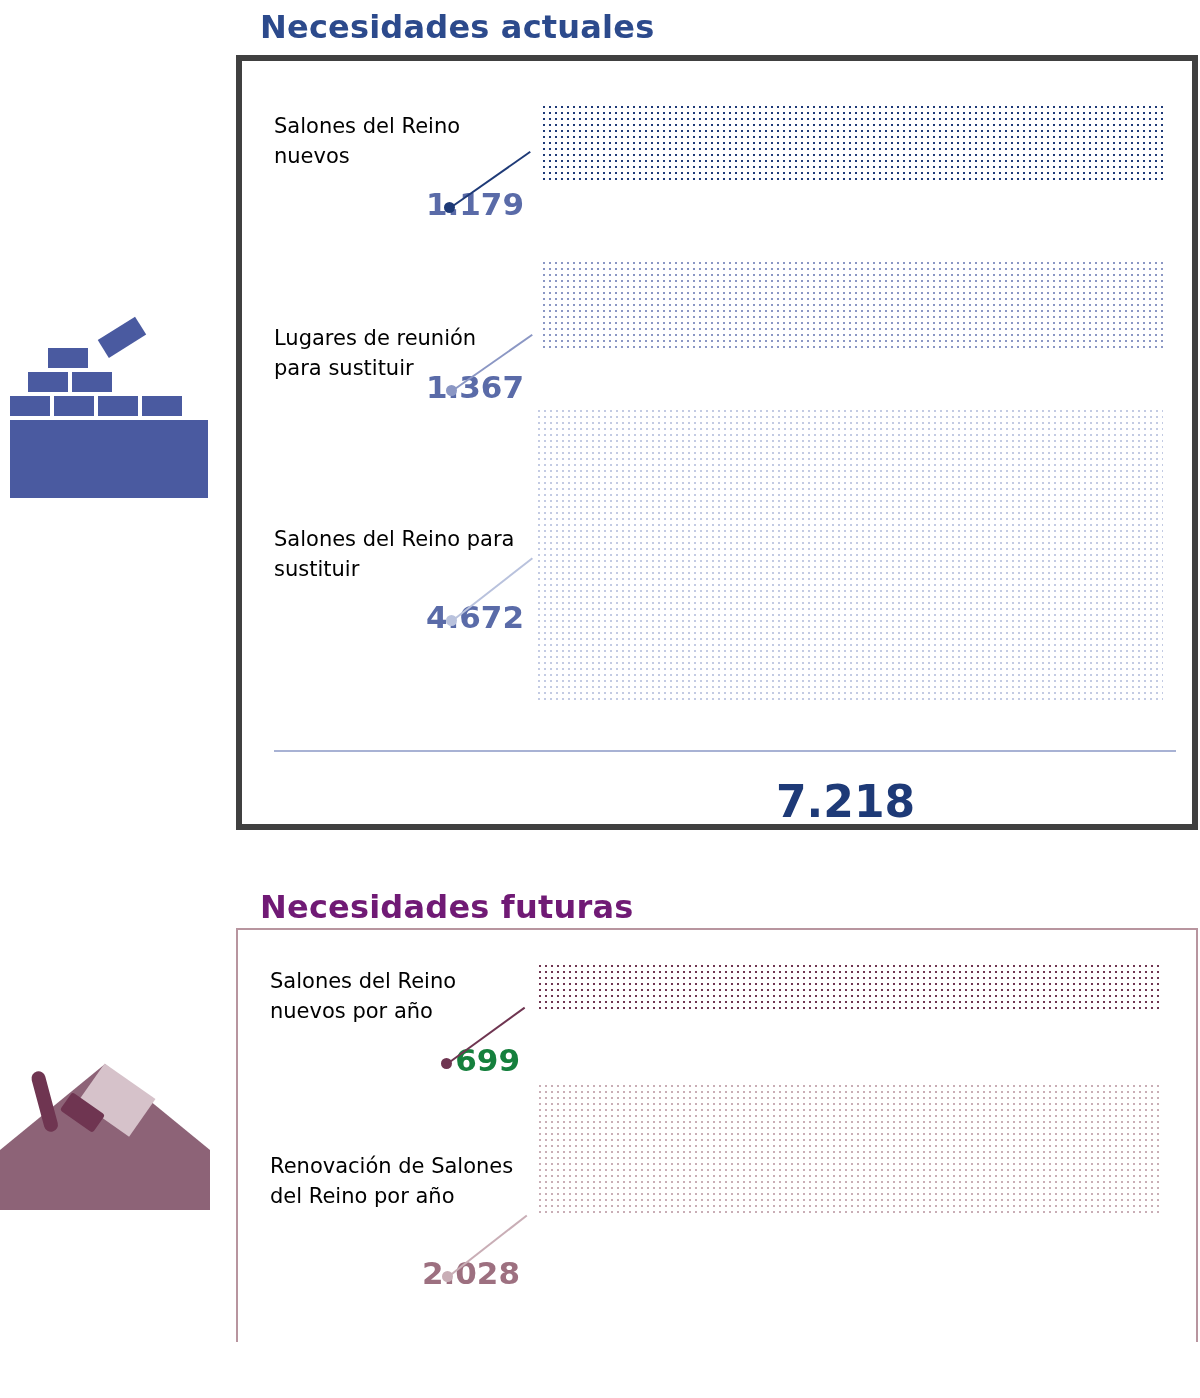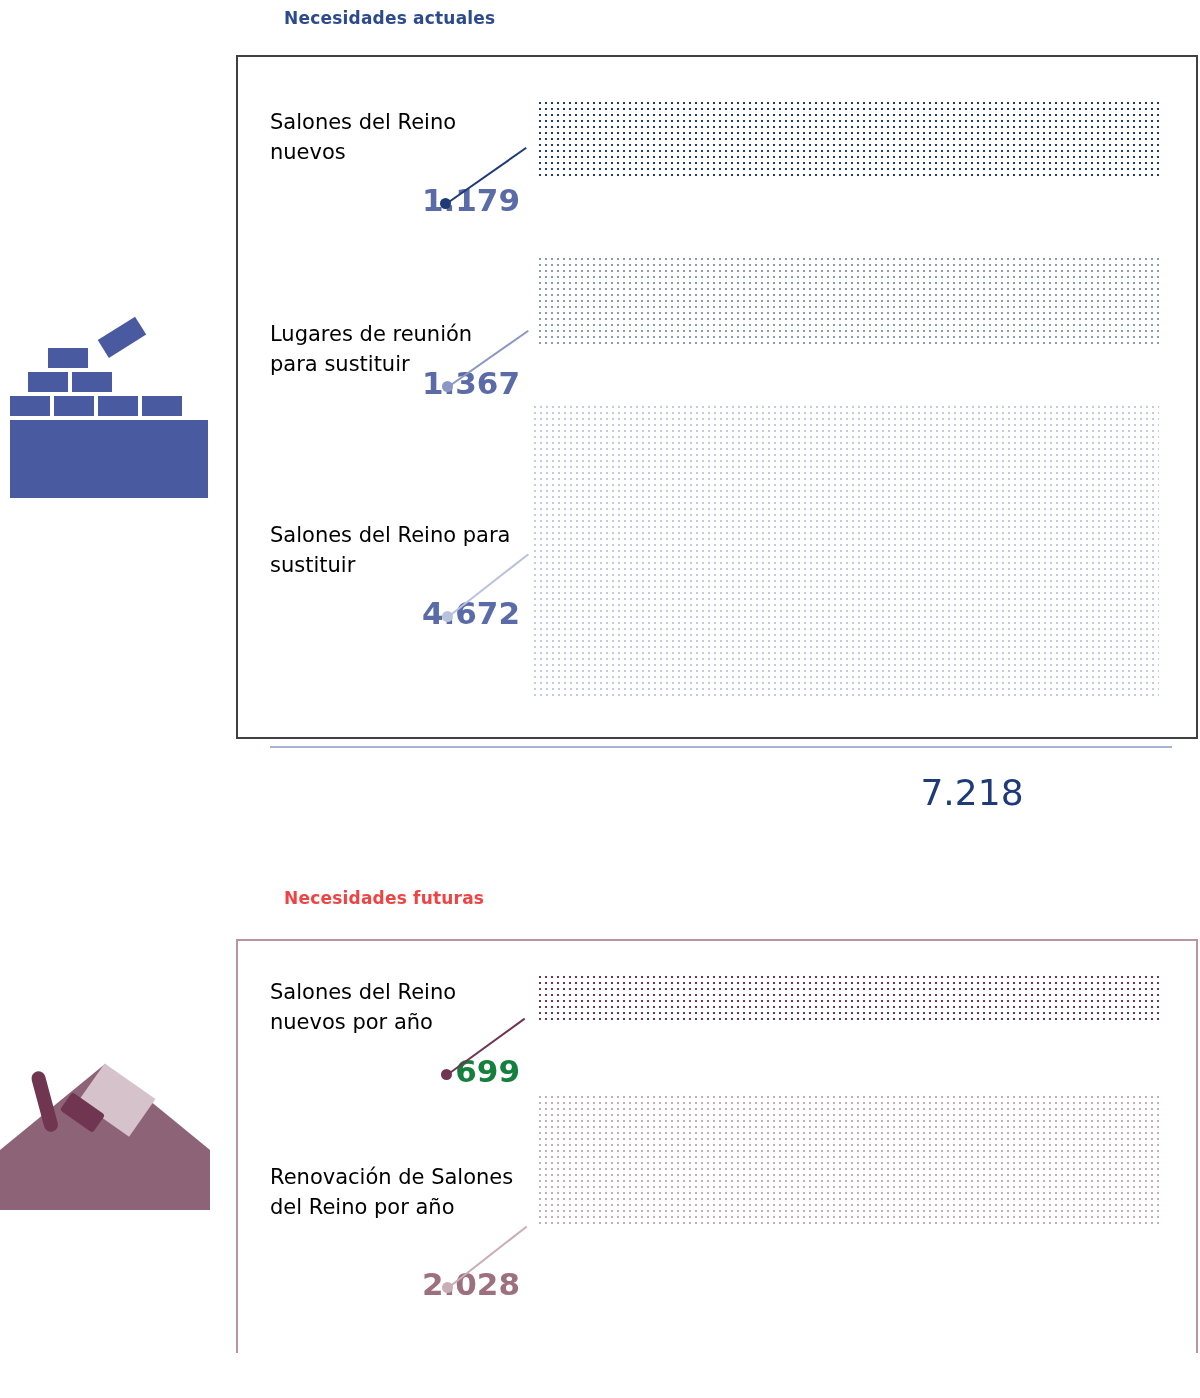--- a/index.html
+++ b/index.html
@@ -16,47 +16,47 @@
   }
 
   
   .section {
     position: absolute;
     left: 0;
     width: 1200px;
   }
   .section-title {
     position: absolute;
-    left: 284px;
-    font-size: 17px;
+    left: 260px;
+    font-size: 32px;
     font-weight: bold;
     letter-spacing: 0.2px;
   }
   .panel {
     position: absolute;
     left: 236px;
     width: 962px;
     box-sizing: border-box;
     background: #ffffff;
   }
 
   
   #section-current { top: 0; height: 860px; }
   #current-title { top: 8px; color: #2c4a8c; }
   #current-panel {
     top: 55px;
-    height: 684px;
-    border: 2px solid #404040;
+    height: 775px;
+    border: 6px solid #404040;
   }
 
   
   #section-future { top: 880px; height: 518px; }
-  #future-title { top: 8px; color: #ef4444; }
+  #future-title { top: 8px; color: #701a75; }
   #future-panel {
-    top: 59px;
+    top: 48px;
     height: 414px;
     border: 2px solid #b8959f;
     border-bottom: none;
   }
 
   
   .row { position: absolute; }
   .row-label {
     position: absolute;
     width: 250px;
@@ -89,24 +89,24 @@
   }
 
   
   .total-rule {
     position: absolute;
     height: 2px;
     background: #a8b2d4;
   }
   .total-value {
     position: absolute;
-    font-size: 36px;
-    font-weight: normal;
+    font-size: 44px;
+    font-weight: bold;
     color: #1e3a77;
-    text-align: center;
+    text-align: left;
   }
 
   
   .icon { position: absolute; }
 </style>
 </head>
 <body>
 
 <div class="section" id="section-current">
 

